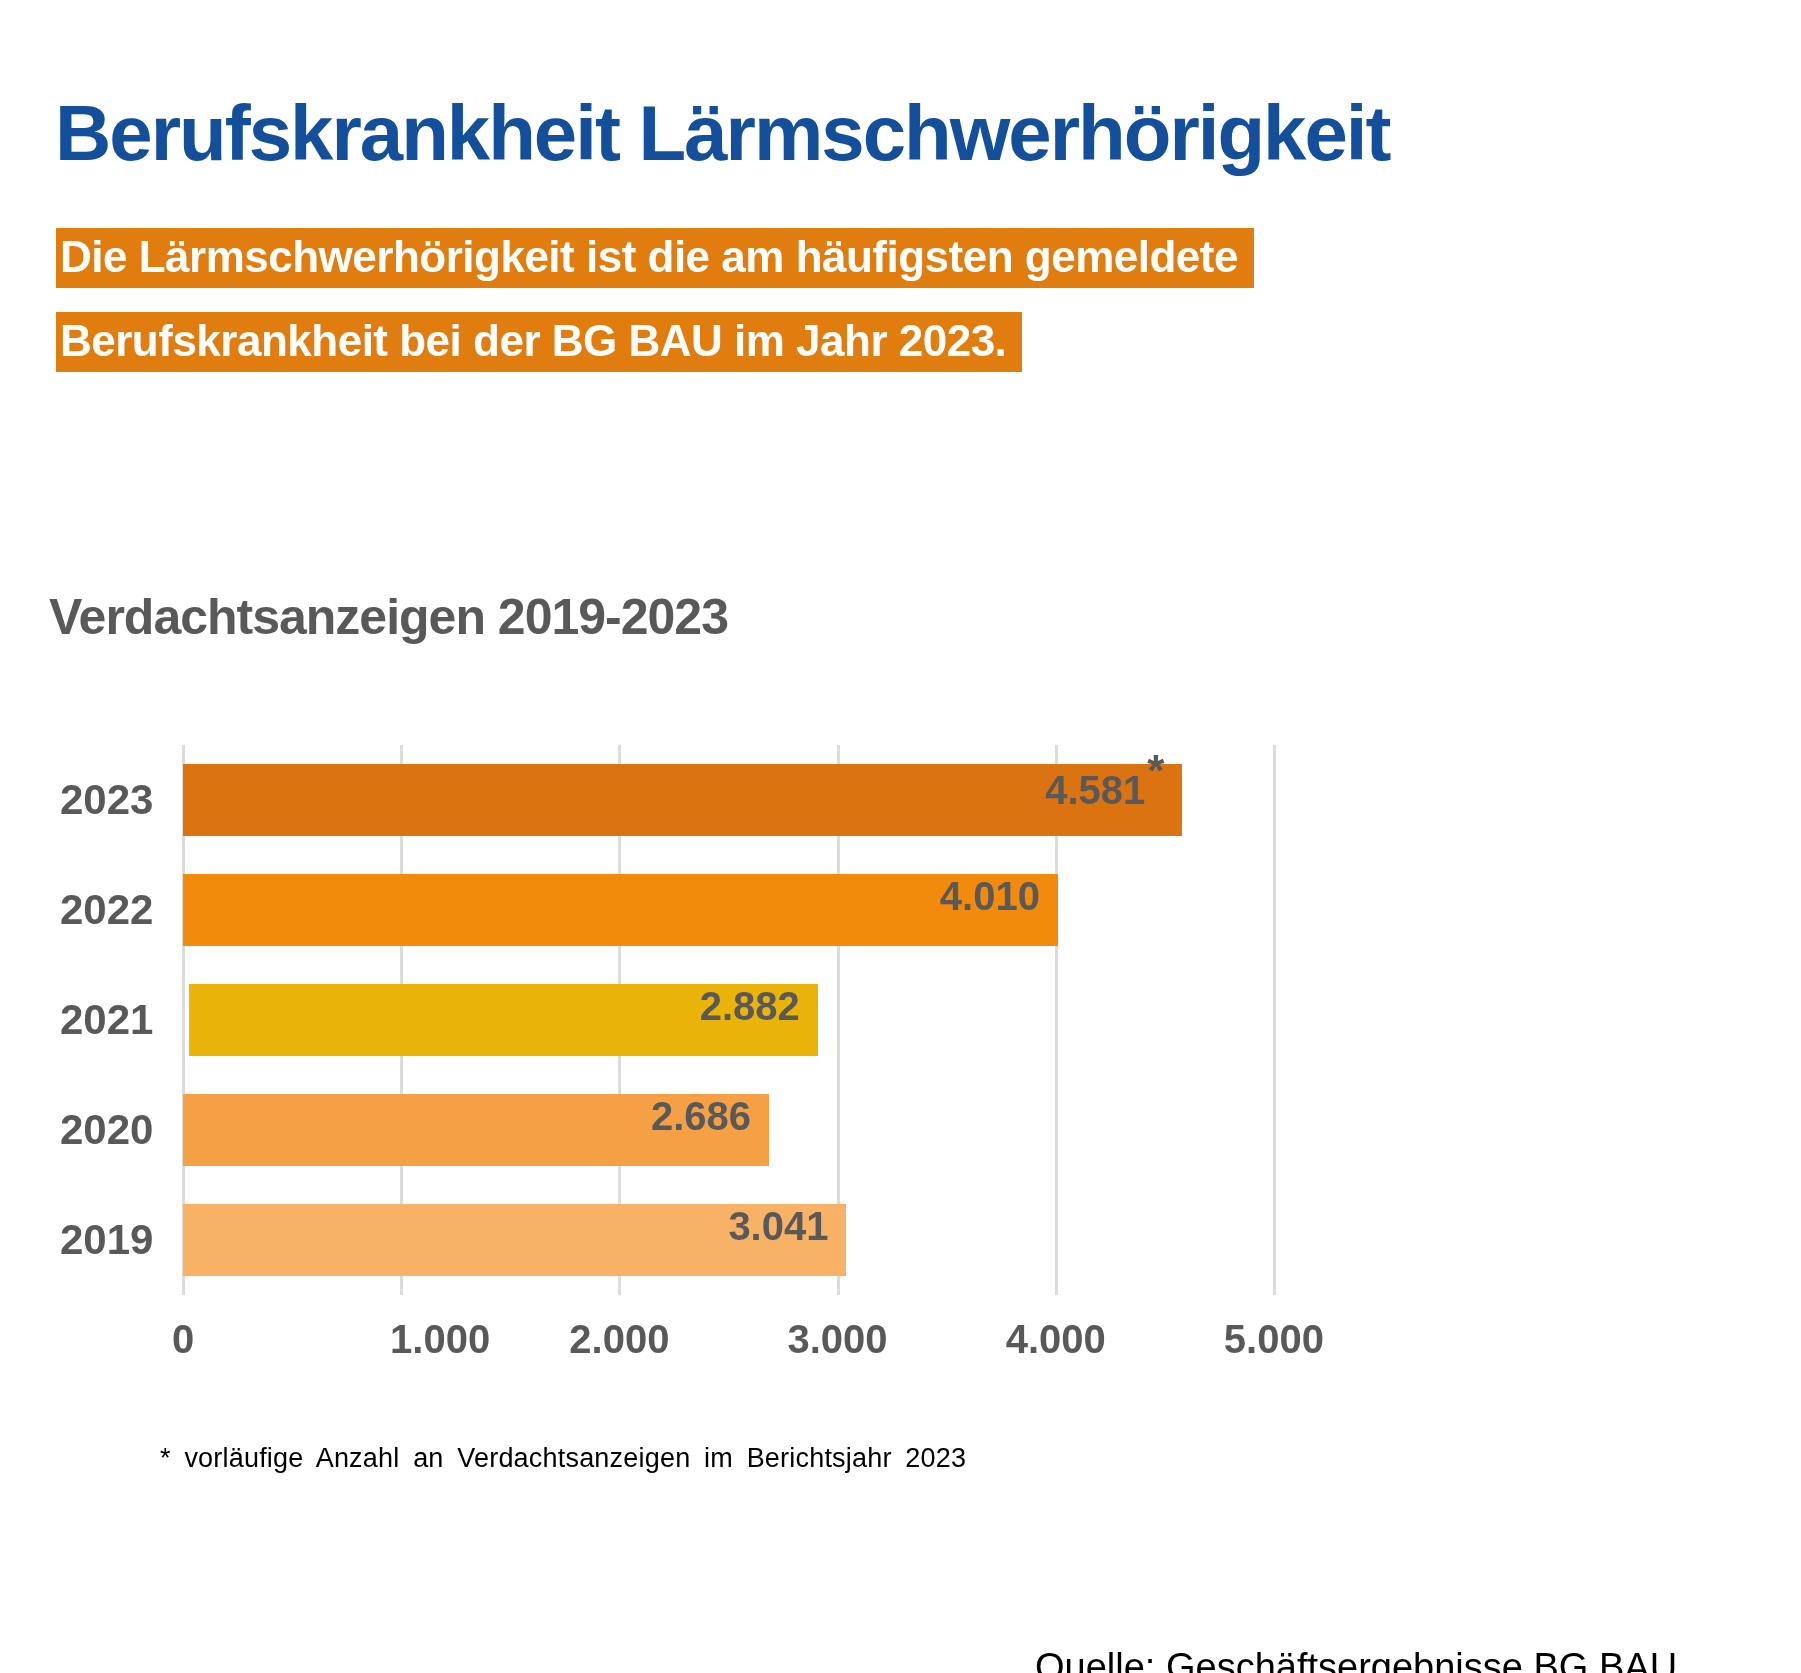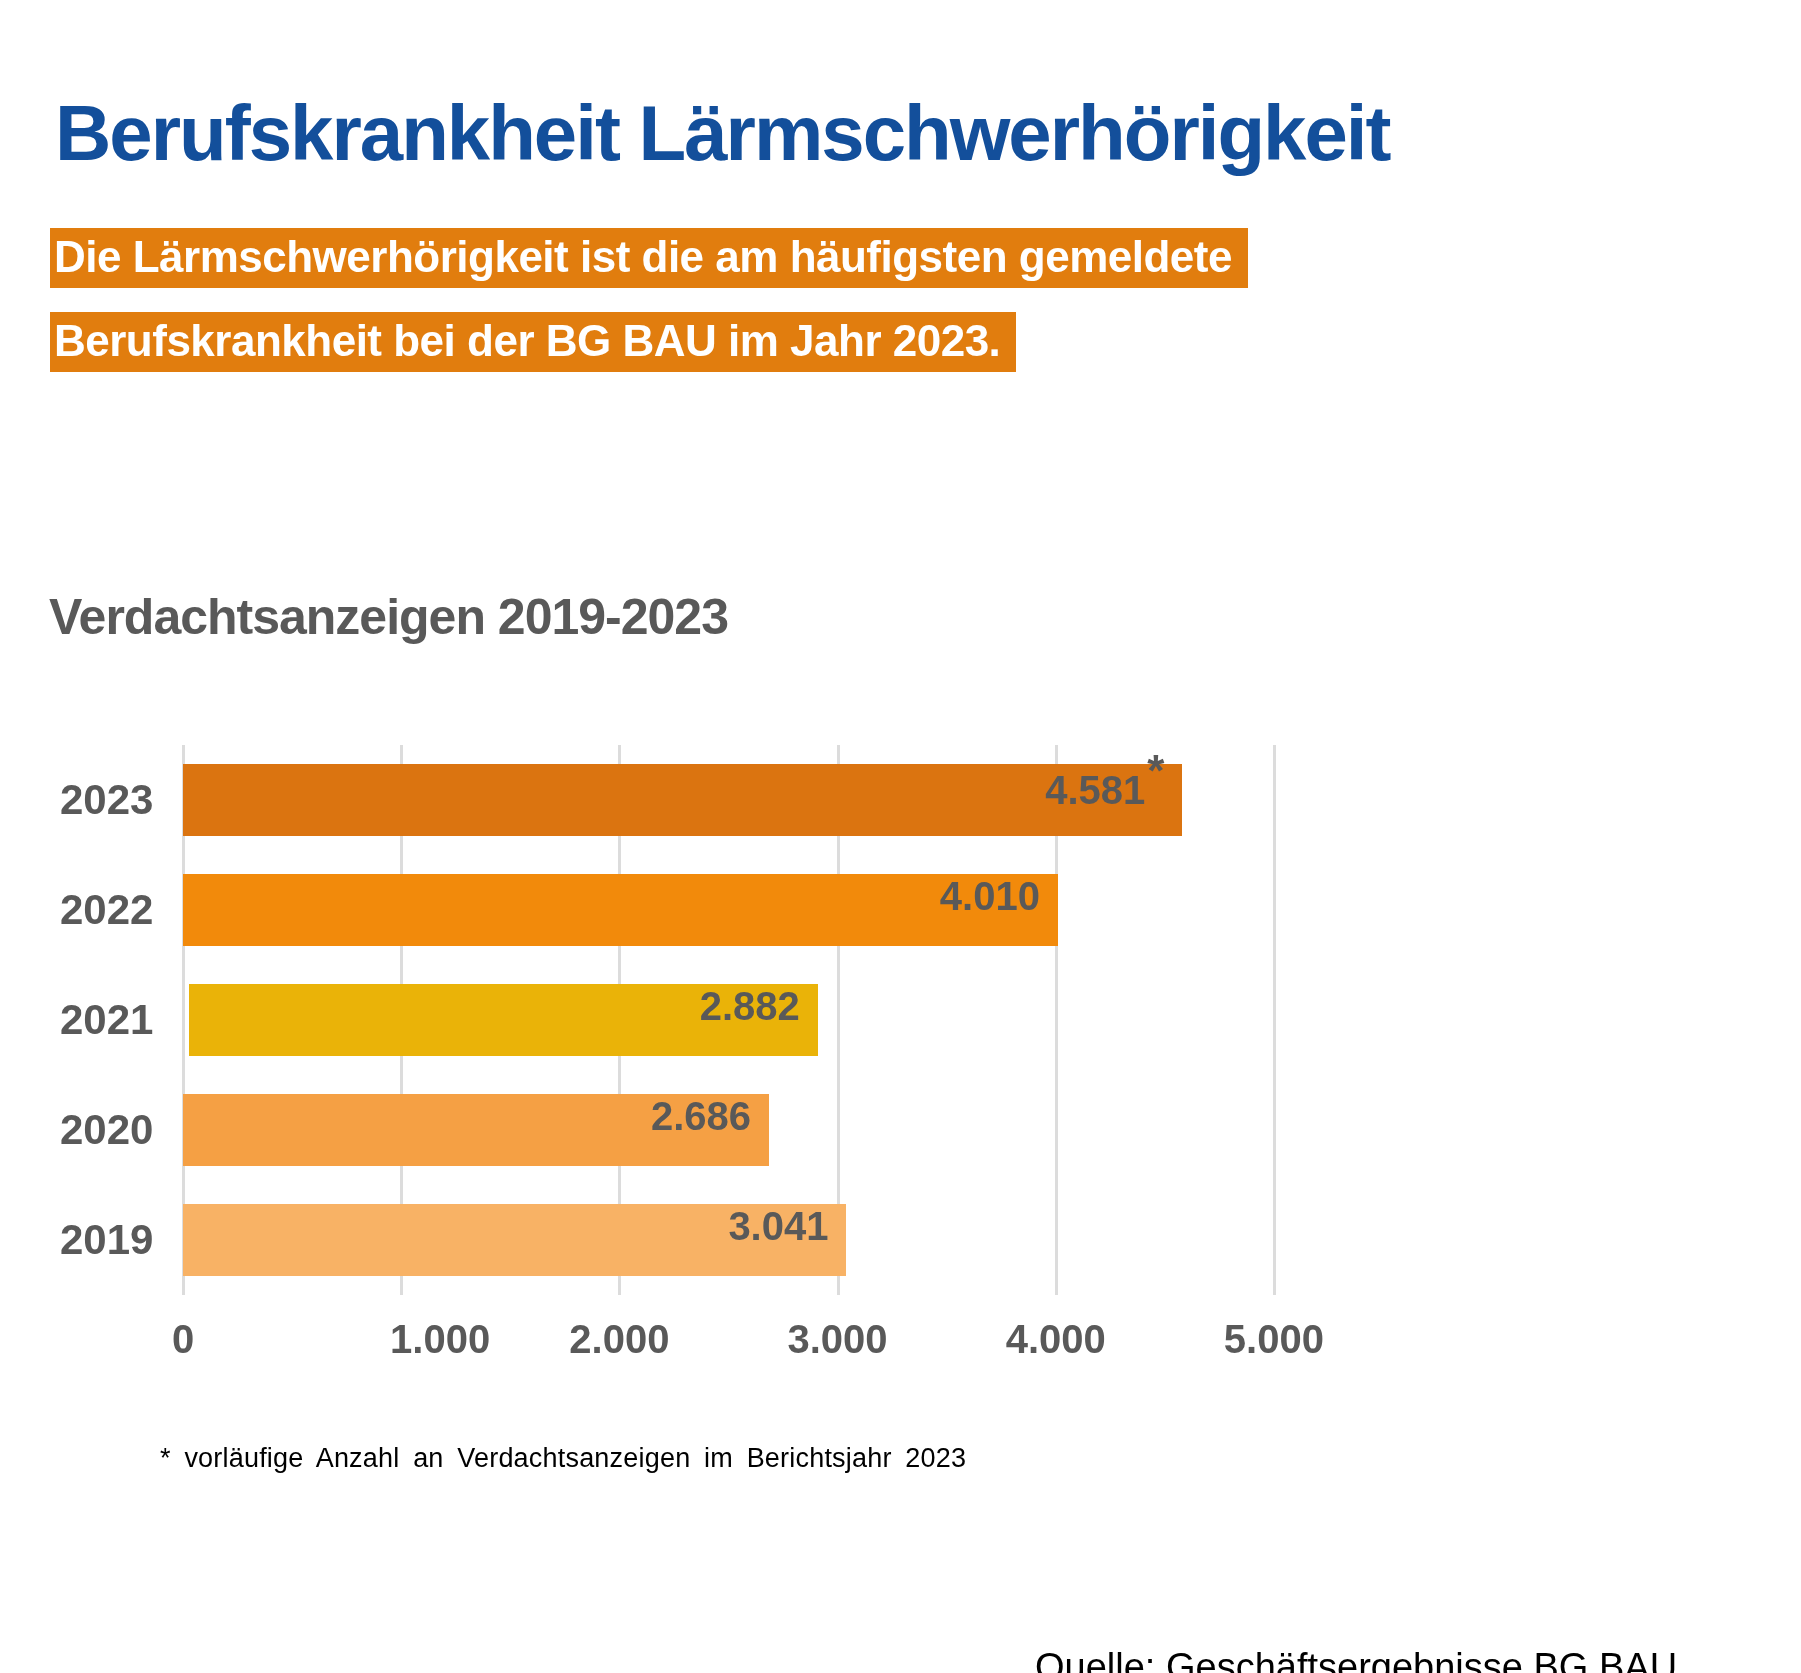--- a/index.html
+++ b/index.html
@@ -23,21 +23,21 @@
     font-weight: bold;
     color: #134F9B;
     letter-spacing: -2px;
     white-space: nowrap;
   }
   .intro {
     position: absolute;
     left: 50px;
     top: 228px;
   }
-  .intro-line { margin: 0 0 24px 0; }
+  .intro-line { margin: 0 0 24px 6px; }
   .hl {
     display: inline-block;
     background: #E17D0E;
     color: #FFFFFF;
     font-weight: bold;
     font-size: 44px;
     line-height: 1;
     padding: 7px 16px 9px 4px;
     letter-spacing: -0.5px;
     white-space: nowrap;

